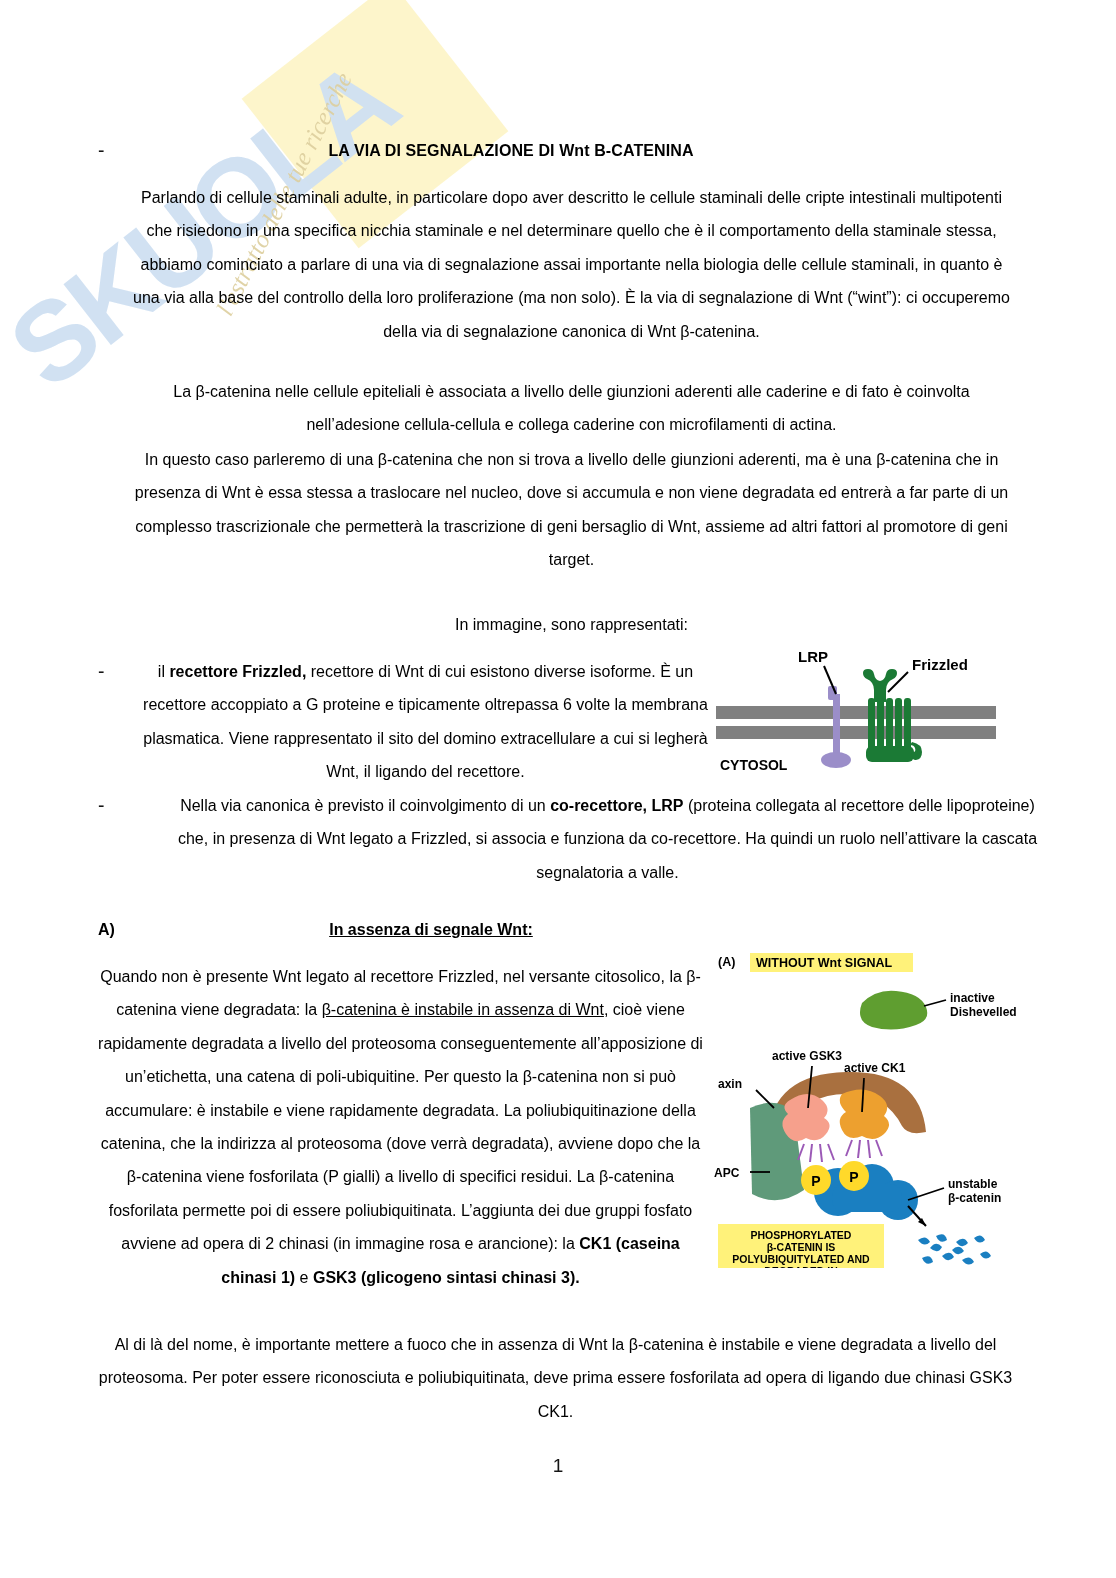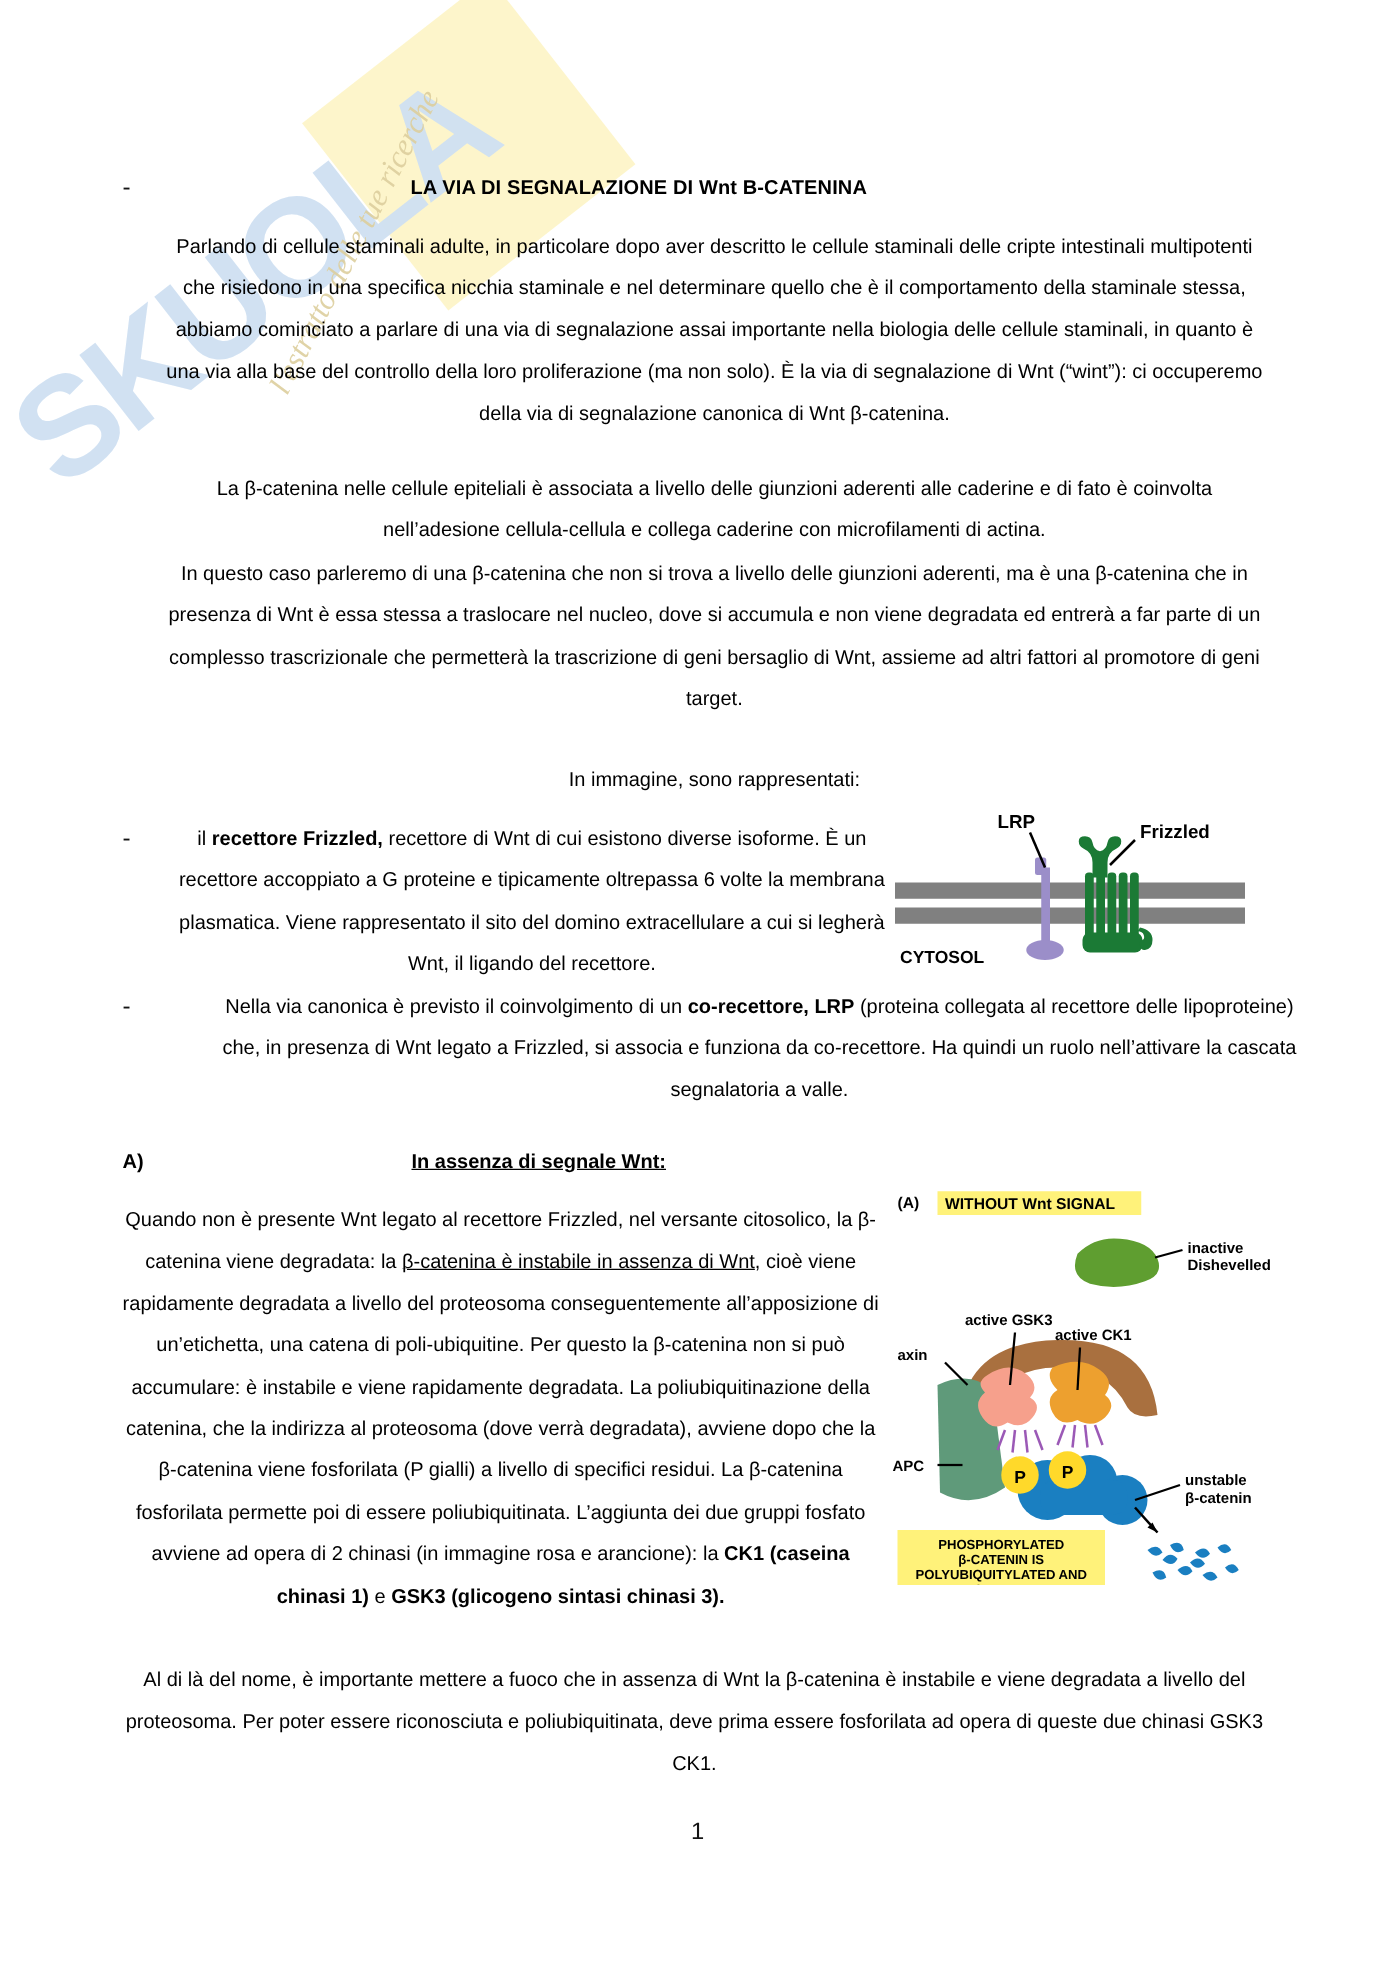--- a/index.html
+++ b/index.html
@@ -154,21 +154,21 @@
     <div class="dash" style="left:98px; top:789px;">-</div>
     <div class="blk" style="left:133px; top:789px; width:877px;margin-left:36px;"><span>Nella via canonica è previsto il coinvolgimento di un </span><b>co-recettore, LRP</b><span> (proteina collegata al recettore delle lipoproteine) che, in presenza di Wnt legato a Frizzled, si associa e funziona da co-recettore. Ha quindi un ruolo nell’attivare la cascata segnalatoria a valle.</span></div>
 
     <div class="blk secA" style="left:98px; top:913px;">A)</div>
     <div class="blk secA" style="left:131px; top:913px; width:600px;"><u>In assenza di segnale Wnt:</u></div>
 
     <div class="blk" style="left:98px; top:960px; width:605px;"><span>Quando non è presente Wnt legato al recettore Frizzled, nel versante citosolico, la β-catenina viene degradata: la </span><u>β-catenina è instabile in assenza di Wnt</u><span>, cioè viene rapidamente degradata a livello del proteosoma conseguentemente all’apposizione di un’etichetta, una catena di poli-ubiquitine. Per questo la β-catenina non si può accumulare: è instabile e viene rapidamente degradata. La poliubiquitinazione della catenina, che la indirizza al proteosoma (dove verrà degradata), avviene dopo che la β-catenina viene fosforilata (P gialli) a livello di specifici residui. La β-catenina fosforilata permette poi di essere poliubiquitinata. L’aggiunta dei due gruppi fosfato avviene ad opera di 2 chinasi (in immagine rosa e arancione): la </span><b>CK1 (caseina chinasi 1)</b><span> e </span><b>GSK3 (glicogeno sintasi chinasi 3).</b></div>
 
     <div class="blk" style="left:98px; top:1288px; width:915px; height:0; overflow:visible;"></div>
 
-    <div class="blk" style="left:98px; top:1328px; width:915px;">Al di là del nome, è importante mettere a fuoco che in assenza di Wnt la β-catenina è instabile e viene degradata a livello del proteosoma. Per poter essere riconosciuta e poliubiquitinata, deve prima essere fosforilata ad opera di queste due chinasi GSK3 CK1.</div>
+    <div class="blk" style="left:98px; top:1328px; width:915px;">Al di là del nome, è importante mettere a fuoco che in assenza di Wnt la β-catenina è instabile e viene degradata a livello del proteosoma. Per poter essere riconosciuta e poliubiquitinata, deve prima essere fosforilata ad opera di ligando due chinasi GSK3 CK1.</div>
 
     <div class="fig-membrane">
       <svg width="280" height="146" viewBox="0 0 280 146" xmlns="http://www.w3.org/2000/svg">
 
         <rect x="0" y="64" width="280" height="13" fill="#808080"></rect>
         <rect x="0" y="84" width="280" height="13" fill="#808080"></rect>
 
         <g>
           <rect x="112" y="44" width="9" height="14" rx="2" fill="#9b8ec9"></rect>
           <rect x="117" y="52" width="7" height="62" fill="#9b8ec9"></rect>

